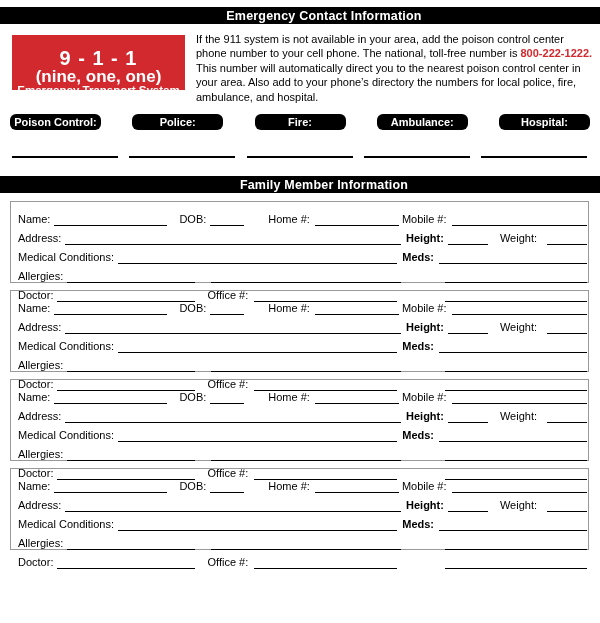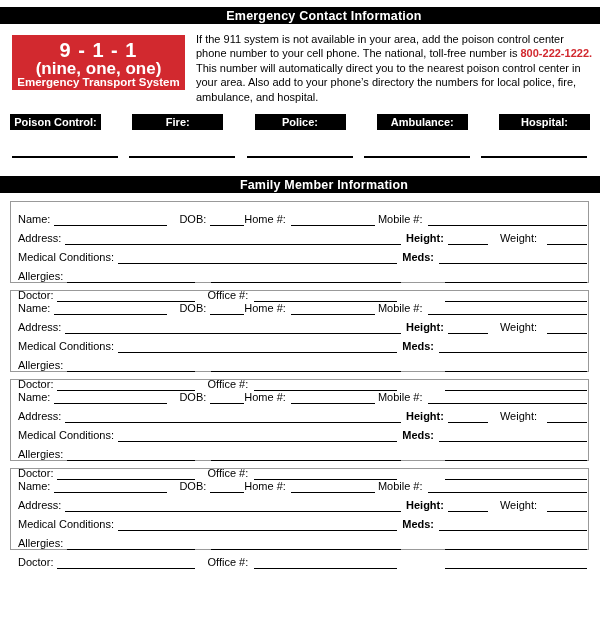--- a/index.html
+++ b/index.html
@@ -21,54 +21,54 @@
     padding-left: 48px;
   }
   .top-bar { margin-top: 7px; }
   .family-bar { margin-top: 18px; }
 
   
   .intro { display: flex; margin: 9px 6px 0 12px; }
   .red-box {
     width: 173px; height: 55px; flex: none;
     background: #d2292f; color: #ffffff;
-    text-align: center; padding-top: 4px; margin-top: 2px;
+    text-align: center; padding-top: 12px; margin-top: 2px;
   }
   .red-number { font-size: 20px; font-weight: bold; line-height: 23px; letter-spacing: 1px; }
   .red-sub { font-size: 17px; font-weight: bold; line-height: 13px; }
   .red-caption { font-size: 11.5px; font-weight: bold; line-height: 14px; }
   .intro-text {
     flex: 1; margin-left: 11px; margin-top: -1px;
     font-size: 11px; line-height: 14.4px;
   }
   .phone-red { color: #d2292f; font-weight: bold; }
 
   
   .contacts-row { display: flex; justify-content: space-between; margin: 10px 10px 0 10px; }
   .contact-box {
     width: 91px; height: 16px; background: #000000; color: #ffffff;
     font-weight: bold; font-size: 11px;
-    display: flex; align-items: center; justify-content: center;
+    display: flex; align-items: center; justify-content: center; border-radius: 6px;
   }
   .contact-blanks { display: flex; justify-content: space-between; margin: 26px 13px 0 12px; }
   .contact-blank { width: 106px; height: 2px; border-bottom: 2px solid #000000; }
 
   
   .members { margin-top: 8px; }
   .member {
     margin: 0 11px 7px 10px; border: 1px solid #999999;
     height: 82px; padding: 5px 1px 0 7px; background: #ffffff;
   }
   .frow { display: flex; align-items: flex-end; height: 19px; font-size: 11px; }
   .lbl { white-space: nowrap; padding-bottom: 1px; flex: none; }
   .bl { height: 13px; border-bottom: 1px solid #000000; flex: none; }
   .bl-flex { flex: 1 1 auto; }
   .ml4 { margin-left: 4px; }  .ml5 { margin-left: 5px; font-weight: bold; }
   .ml6 { margin-left: 6px; }  .ml10 { margin-left: 10px; }
-  .ml12 { margin-left: 12px; } .ml14 { margin-left: 0; }
+  .ml12 { margin-left: 12px; } .ml14 { margin-left: 24px; }
   .ml15 { margin-left: 3px; } .ml16 { margin-left: 16px; }
   .mr44 { margin-right: 44px; }
   .mlauto { margin-left: auto; }
   .w34 { width: 34px; }  .w40 { width: 40px; }
   .w84 { width: 84px; }  .w113 { width: 113px; }
   .w128 { width: 128px; } .w138 { width: 138px; }
   .w142 { width: 142px; } .w143 { width: 143px; }
   .w148 { width: 148px; }
 </style>
 </head>
@@ -84,22 +84,22 @@
     <div class="red-box">
       <div class="red-number">9 - 1 - 1</div>
       <div class="red-sub">(nine, one, one)</div>
       <div class="red-caption">Emergency Transport System</div>
     </div>
     <div class="intro-text"><span>If the 911 system is not available in your area, add the poison control center phone number to your cell phone. The national, toll-free number is </span><span class="phone-red">800-222-1222.</span><span> This number will automatically direct you to the nearest poison control center in your area. Also add to your phone’s directory the numbers for local police, fire, ambulance, and hospital.</span></div>
   </div>
 
   <div class="contacts-row">
     <div class="contact-box">Poison Control:</div>
+    <div class="contact-box">Police:</div>
     <div class="contact-box">Fire:</div>
-    <div class="contact-box">Police:</div>
     <div class="contact-box">Ambulance:</div>
     <div class="contact-box">Hospital:</div>
   </div>
 
   <div class="contact-blanks">
     <div class="contact-blank"></div>
     <div class="contact-blank"></div>
     <div class="contact-blank"></div>
     <div class="contact-blank"></div>
     <div class="contact-blank"></div>

